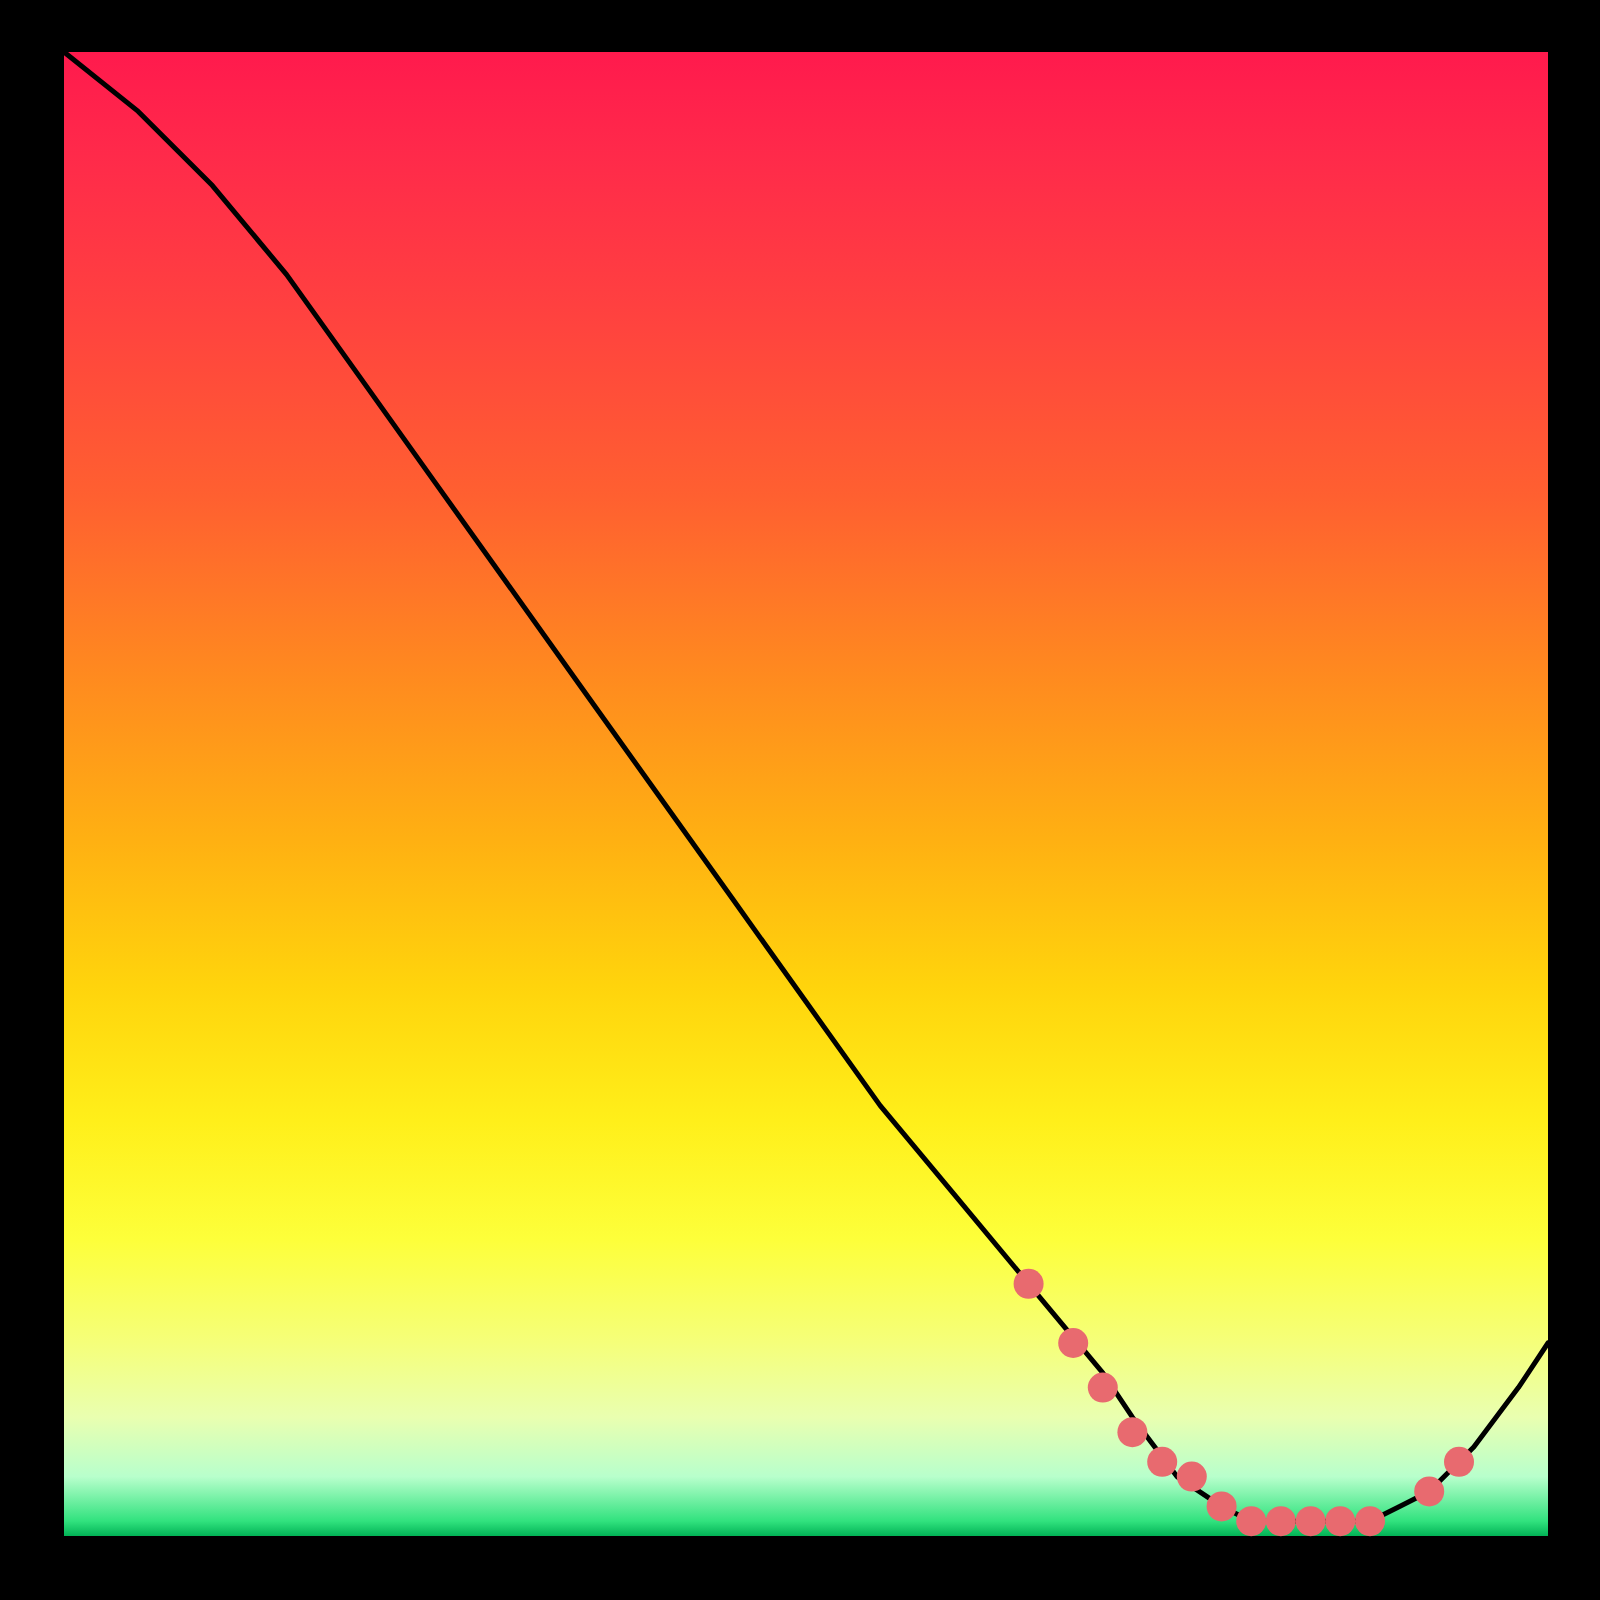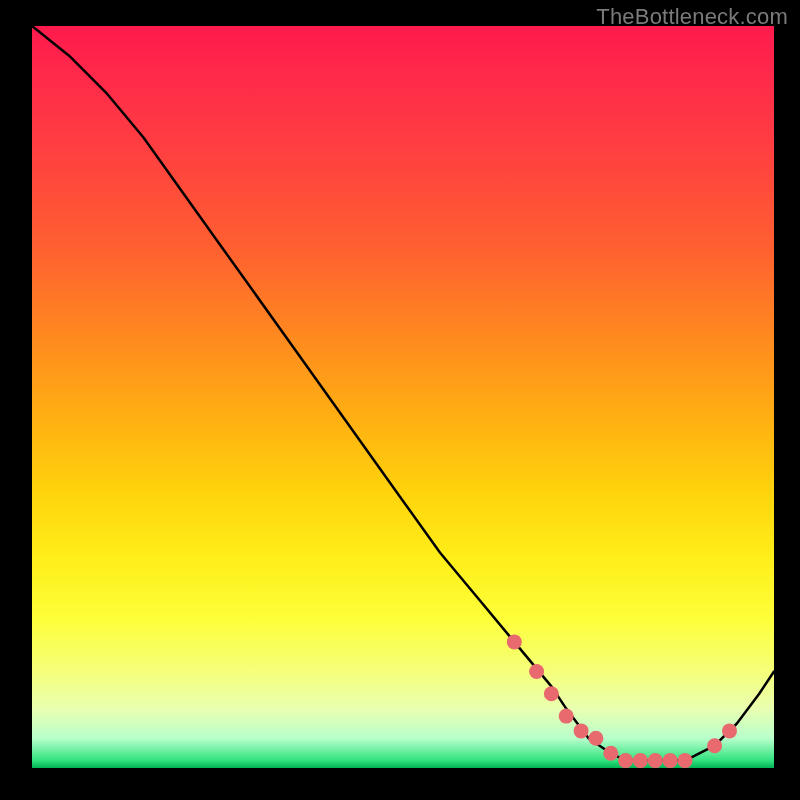--- a/index.html
+++ b/index.html
@@ -68,21 +68,20 @@
     color: #7a7a7a;
     font-size: 22px;
     letter-spacing: 0.2px;
   }
 </style>
 </head>
 <body>
 
 <div class="frame">
 
-  <div class="attribution">TheBottleneck.com</div>
 
   <div class="plot">
     <svg class="curve" viewBox="0 0 742 742" preserveAspectRatio="none">
       <path d="M0.0 0.0 L37.1 29.7 L74.2 66.8 L111.3 111.3 L148.4 163.2 L185.5 215.2 L222.6 267.1 L259.7 319.1 L296.8 371.0 L333.9 422.9 L371.0 474.9 L408.1 526.8 L445.2 571.3 L482.3 615.9 L519.4 660.4 L534.2 682.6 L556.5 712.3 L578.8 727.2 L593.6 734.6 L608.4 734.6 L630.7 734.6 L653.0 734.6 L667.8 727.2 L682.6 719.7 L704.9 697.5 L727.2 667.8 L742.0 645.5"></path>
       <g id="marker-group">
           <circle class="dot" cx="482.3" cy="615.9" r="7.5"></circle>
           <circle class="dot" cx="504.6" cy="645.5" r="7.5"></circle>
           <circle class="dot" cx="519.4" cy="667.8" r="7.5"></circle>
           <circle class="dot" cx="534.2" cy="690.1" r="7.5"></circle>
           <circle class="dot" cx="549.1" cy="704.9" r="7.5"></circle>

